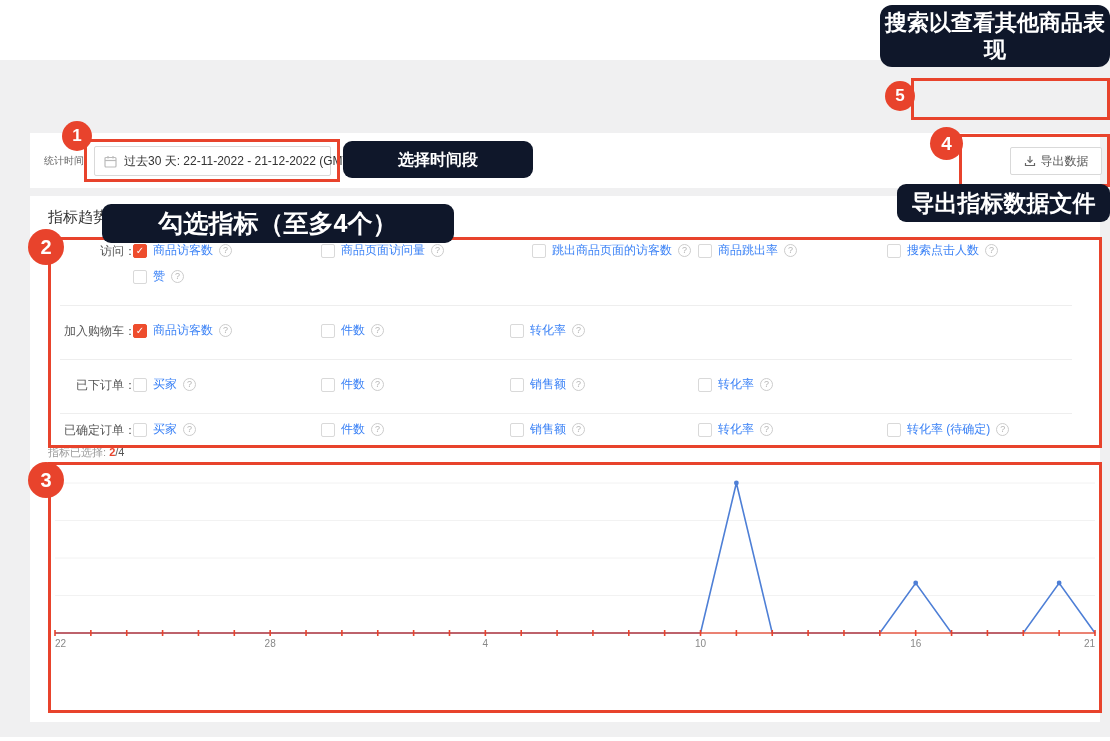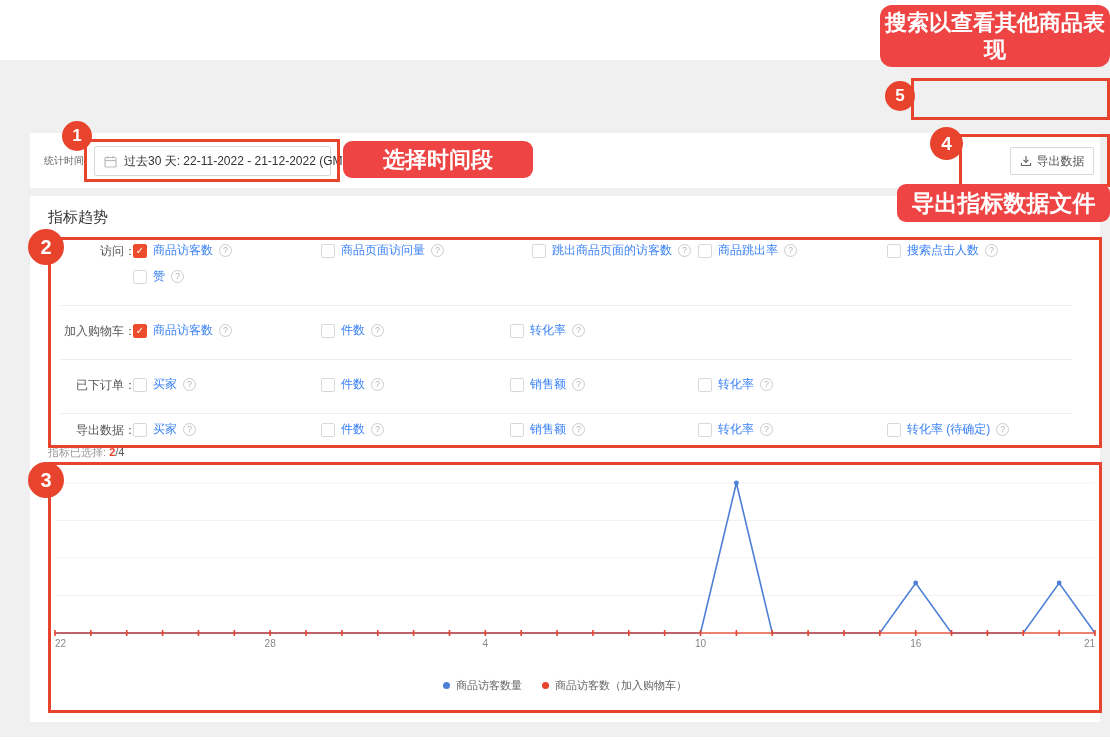--- a/index.html
+++ b/index.html
@@ -24,21 +24,21 @@
                 border-radius:2px; display:flex; align-items:center; padding:0 8px; background:#fff; }
   .search-box input { border:none; outline:none; width:150px; font-size:12px; color:#333;
                       font-family:inherit; background:transparent; }
   .search-box input::placeholder { color:#bcbcbc; }
 
   
   .stat-label { position:absolute; left:14px; top:21px; font-size:10px; color:#666; }
   .date-btn { position:absolute; left:64px; top:13px; width:237px; height:30px; border:1px solid #d9d9d9;
               border-radius:2px; background:#fff; display:flex; align-items:center; gap:7px;
               padding:0 9px; font-size:12px; color:#333; cursor:pointer; white-space:nowrap; }
-  .export-btn { position:absolute; left:980px; top:14px; width:84px; height:28px; border:1px solid #d9d9d9;
+  .export-btn { position:absolute; left:980px; top:14px; width:92px; height:28px; border:1px solid #d9d9d9;
                 border-radius:2px; background:#fff; display:flex; align-items:center; justify-content:center;
                 gap:5px; font-size:12px; color:#555; cursor:pointer; }
 
   
   .section-title { position:absolute; left:18px; top:12px; font-size:15px; color:#333; font-weight:500; }
   .sel-line { position:absolute; left:18px; top:249px; font-size:11px; color:#999; }
   .sel-line .sel-num { color:#e8432c; font-weight:700; }
   .sel-line .sel-total { color:#555; }
 
   
@@ -56,29 +56,29 @@
 
   
   .chart-svg { position:absolute; left:21px; top:269px; }
   .legend { position:absolute; left:0; top:482px; width:1070px; display:flex; justify-content:center;
             gap:20px; font-size:11px; color:#666; }
   .legend-item { display:flex; align-items:center; gap:6px; }
   .legend-dot { width:7px; height:7px; border-radius:50%; flex:none; }
 
   
   .ann-box { position:absolute; border:3px solid #e8432c; z-index:6; pointer-events:none; }
-  .ann-label { position:absolute; background:#ef4444; color:#fff; font-weight:700; z-index:7;
+  .ann-label { position:absolute; background:#0f172a; color:#fff; font-weight:700; z-index:7;
                display:flex; align-items:center; justify-content:center; text-align:center;
                border-radius:9px; line-height:1.25; }
   .badge { position:absolute; background:#e8432c; color:#fff; font-weight:700; border-radius:50%;
            display:flex; align-items:center; justify-content:center; z-index:8; }
   #ann-label-search { left:880px; top:5px; width:230px; height:62px; font-size:22px; border-radius:12px; }
   #ann-box-search  { left:911px; top:78px;  width:199px; height:42px; }
   #ann-box-time    { left:84px;  top:139px; width:256px; height:43px; }
-  #ann-label-time  { left:343px; top:141px; width:190px; height:37px; font-size:22px; }
+  #ann-label-time  { left:343px; top:141px; width:190px; height:37px; font-size:16px; }
   #ann-box-export  { left:959px; top:134px; width:151px; height:53px; }
   #ann-label-export{ left:897px; top:184px; width:213px; height:38px; font-size:23px; white-space:nowrap; }
   #ann-box-metrics { left:48px;  top:237px; width:1054px; height:211px; }
   #ann-label-metrics{ left:102px; top:204px; width:352px; height:39px; font-size:25px; }
   #ann-box-chart   { left:48px;  top:462px; width:1054px; height:251px; }
   #ann-label-chart { left:62px;  top:466px; width:242px; height:40px; font-size:25px; }
   #badge-1 { left:62px;  top:121px; width:30px; height:30px; font-size:17px; }
   #badge-2 { left:28px;  top:229px; width:36px; height:36px; font-size:20px; }
   #badge-3 { left:28px;  top:462px; width:36px; height:36px; font-size:20px; }
   #badge-4 { left:930px; top:127px; width:33px; height:33px; font-size:19px; }
@@ -184,21 +184,21 @@
         <label class="chk-item" style="left: 462px; top: 139px;">
           <span class="chk"></span>
           <span class="chk-label">销售额</span>
           <span class="info-icon">?</span>
         </label>
         <label class="chk-item" style="left: 650px; top: 139px;">
           <span class="chk"></span>
           <span class="chk-label">转化率</span>
           <span class="info-icon">?</span>
         </label>
-        <div class="m-cat" style="left: 0px; top: 185px;">导出数据：</div>
+        <div class="m-cat" style="left: 0px; top: 185px;">已确定订单：</div>
         <label class="chk-item" style="left: 85px; top: 184px;">
           <span class="chk"></span>
           <span class="chk-label">买家</span>
           <span class="info-icon">?</span>
         </label>
         <label class="chk-item" style="left: 273px; top: 184px;">
           <span class="chk"></span>
           <span class="chk-label">件数</span>
           <span class="info-icon">?</span>
         </label>
@@ -263,42 +263,33 @@
         <line x1="972.2758620689655" y1="165" x2="972.2758620689655" y2="171" stroke="#e8432c" stroke-width="1.6"></line>
         <line x1="1008.1379310344827" y1="165" x2="1008.1379310344827" y2="171" stroke="#e8432c" stroke-width="1.6"></line>
         <line x1="1044" y1="165" x2="1044" y2="171" stroke="#e8432c" stroke-width="1.6"></line>
         <text x="4" y="182" text-anchor="start" font-size="10" fill="#888">22</text>
         <text x="219.17241379310343" y="182" text-anchor="middle" font-size="10" fill="#888">28</text>
         <text x="434.34482758620686" y="182" text-anchor="middle" font-size="10" fill="#888">4</text>
         <text x="649.5172413793102" y="182" text-anchor="middle" font-size="10" fill="#888">10</text>
         <text x="864.6896551724137" y="182" text-anchor="middle" font-size="10" fill="#888">16</text>
         <text x="1044" y="182" text-anchor="end" font-size="10" fill="#888">21</text>
       </svg>
-    <div class="legend" id="chart-legend">
-        <span class="legend-item">
-          <span class="legend-dot" style="background: rgb(78, 127, 214);"></span>
-          <span>商品访客数量</span>
-        </span>
-        <span class="legend-item">
-          <span class="legend-dot" style="background: rgb(232, 67, 44);"></span>
-          <span>商品访客数（加入购物车）</span>
-        </span>
-      </div>
   </div>
 
   <div class="ann-label" id="ann-label-search">搜索以查看其他商品表现</div>
   <div class="ann-box" id="ann-box-search"></div>
   <div class="badge" id="badge-5">5</div>
 
   <div class="ann-box" id="ann-box-time"></div>
   <div class="ann-label" id="ann-label-time">选择时间段</div>
   <div class="badge" id="badge-1">1</div>
 
   <div class="ann-box" id="ann-box-export"></div>
   <div class="ann-label" id="ann-label-export">导出指标数据文件</div>
   <div class="badge" id="badge-4">4</div>
 
   <div class="ann-box" id="ann-box-metrics"></div>
+  <div class="ann-label" id="ann-label-metrics">勾选指标（至多4个）</div>
   <div class="badge" id="badge-2">2</div>
 
   <div class="ann-box" id="ann-box-chart"></div>
   <div class="badge" id="badge-3">3</div>
 </div>
 
 </body></html>

